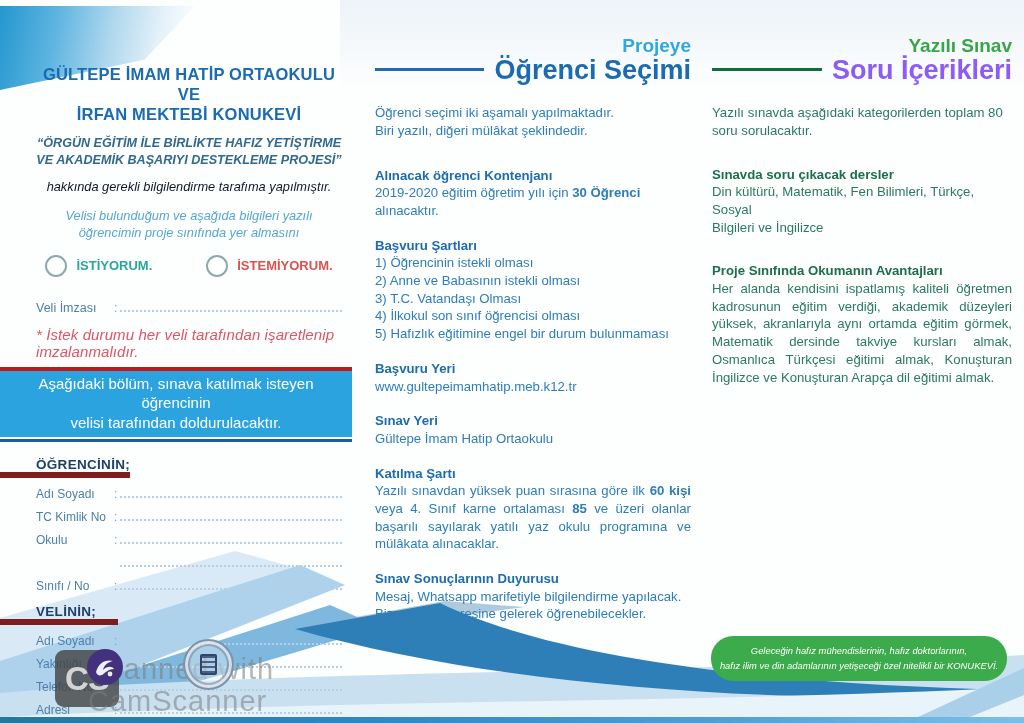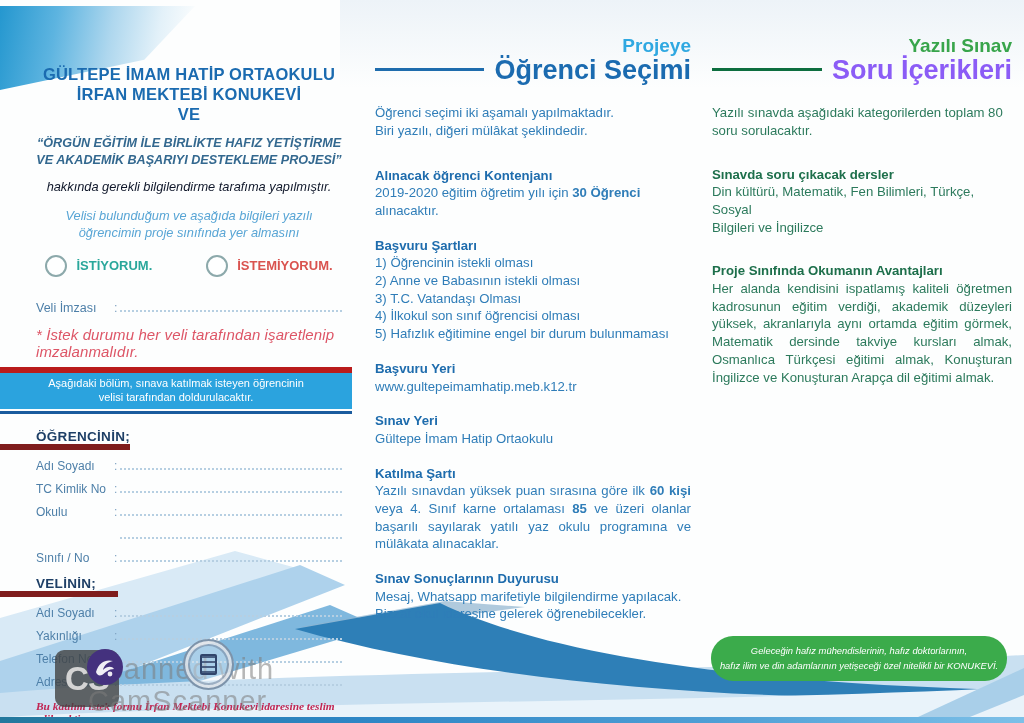--- a/index.html
+++ b/index.html
@@ -39,22 +39,22 @@
   .radio-opt{display:flex;align-items:center;}
   .circ{width:22px;height:22px;border:2.5px solid #8ca9ab;border-radius:50%;margin-right:9px;
     background:rgba(255,255,255,.6);box-sizing:border-box;flex:none;}
   .opt-yes{font-weight:700;font-size:13px;color:#2aa79b;}
   .opt-no{font-weight:700;font-size:13px;color:#d9534f;}
   .sign-row{margin-top:24px;display:flex;align-items:flex-end;font-size:12.5px;color:#4d7fa8;}
   .sign-row .lbl{width:78px;flex:none;}
   .colon{margin:0 3px 0 0;color:#7fa3c2;}
   .dotline{flex:1;border-bottom:2px dotted #b6cfe2;margin-bottom:3px;height:1px;}
   .note1{margin-top:11px;font-style:italic;font-size:15px;color:#dd5566;letter-spacing:.1px;}
-  .banner{margin:7px -10px 0 -36px;background:#2ba3de;border-top:6px solid #b91c1c;
-    color:#ffffff;font-size:11px;line-height:1.32;text-align:center;
+  .banner{margin:7px -10px 0 -36px;background:#2ba3de;border-top:4px solid #b91c1c;
+    color:#ffffff;font-size:15px;line-height:1.32;text-align:center;
     padding:3px 4px 4px;white-space:pre-line;}
   .banner-rule{height:3px;background:#1a5c9e;margin:2px -10px 0 -36px;}
   .sec-title{margin-top:13px;}
   .sec-title span{display:inline-block;margin-left:-36px;padding-left:36px;min-width:82px;
     font-weight:700;font-size:13.5px;color:#1e3f66;letter-spacing:.3px;
     border-bottom:6px solid #7f1d1d;padding-bottom:0;}
   .frow{display:flex;align-items:flex-end;height:23px;font-size:12px;color:#4d7fa8;}
   .frow .lbl{width:78px;flex:none;}
   .note2{margin-top:11px;font-family:"Liberation Serif",serif;font-weight:700;font-style:italic;
     font-size:11.4px;color:#c12653;}
@@ -111,22 +111,22 @@
     <path d="M0,150 C300,126 640,132 1024,112 L1024,146 C700,162 300,166 0,174 Z" fill="#c9e0f1"></path>
     <path d="M295,86 L440,60 C560,118 790,146 1090,148 C880,163 540,156 295,86 Z" fill="#2e7fb7"></path>
     <path d="M0,174 C350,156 720,160 1024,144 L1024,180 L0,180 Z" fill="#e9f3fa"></path>
     <path d="M905,180 L1024,125 L1024,152 L955,180 Z" fill="#a9cfe9"></path>
   </svg>
   <div class="bottom-bar"></div>
 
   <div class="col col-left">
     <div class="school-title">
       <div>GÜLTEPE İMAM HATİP ORTAOKULU</div>
+      <div>VE</div>
       <div>İRFAN MEKTEBİ KONUKEVİ</div>
-      <div>VE</div>
     </div>
     <div class="quote">“ÖRGÜN EĞİTİM İLE BİRLİKTE HAFIZ YETİŞTİRME
 VE AKADEMİK BAŞARIYI DESTEKLEME PROJESİ”</div>
     <div class="info-line">hakkında gerekli bilgilendirme tarafıma yapılmıştır.</div>
     <div class="consent-line">Velisi bulunduğum ve aşağıda bilgileri yazılı
 öğrencimin proje sınıfında yer almasını</div>
 
     <div class="radio-row">
       <div class="radio-opt">
         <span class="circ"></span>

